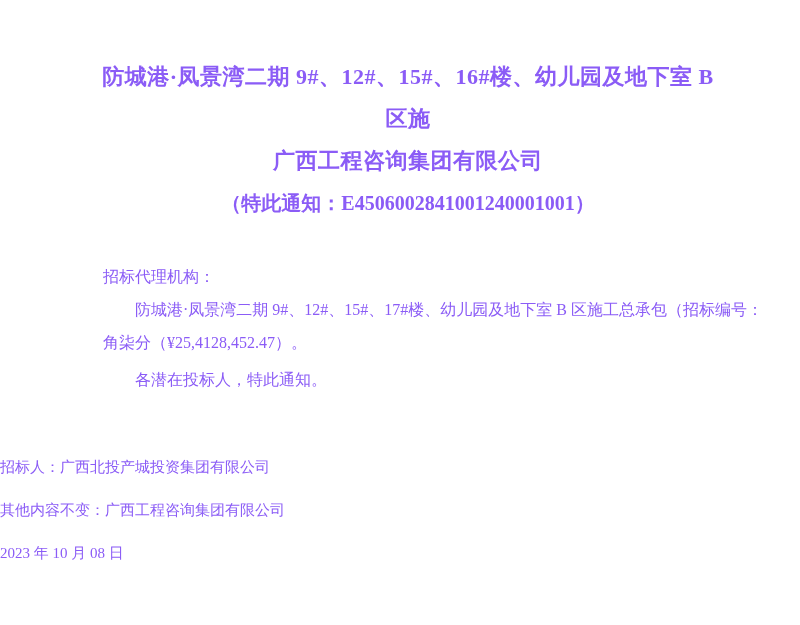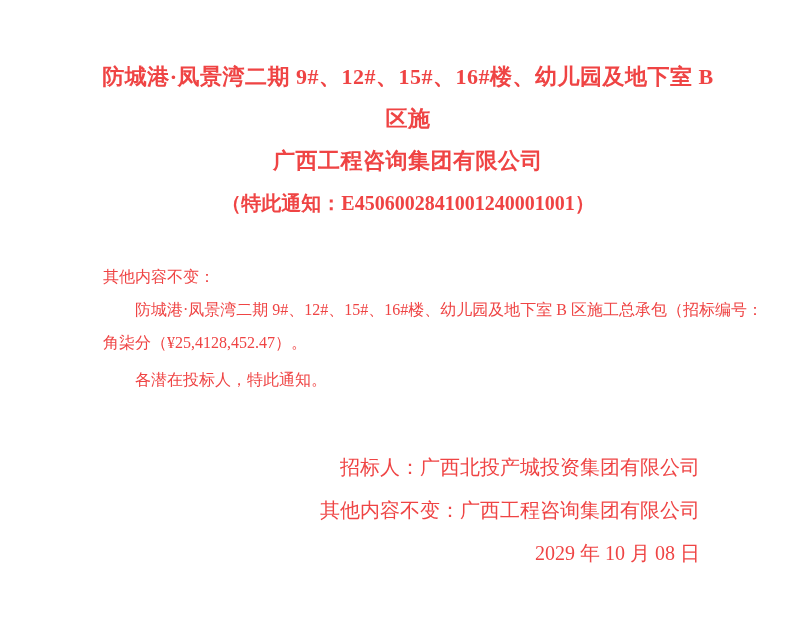--- a/index.html
+++ b/index.html
@@ -5,21 +5,21 @@
   html, body {
     margin: 0;
     padding: 0;
     background: #ffffff;
   }
   .page {
     position: relative;
     width: 800px;
     height: 625px;
     background: #ffffff;
-    color: #ef4444;
+    color: #8b5cf6;
     font-family: "Liberation Serif", "DejaVu Serif", serif;
     overflow: hidden;
     box-sizing: border-box;
   }
   .title-block {
     padding: 56px 74px 0 90px;
     text-align: center;
     font-weight: 700;
   }
   .doc-title {
@@ -47,47 +47,47 @@
     white-space: nowrap;
   }
   .indent {
     text-indent: 32px;
   }
   .notice {
     margin-top: 4px !important;
   }
   .sign-block {
     margin: 50px 100px 0 0;
-    text-align: right;
-    font-size: 20px;
+    text-align: left;
+    font-size: 15px;
     line-height: 43px;
   }
   .sign-block p {
     margin: 0;
   }
 </style>
 </head>
 <body>
 
 <div class="page">
 
   <header class="title-block">
     <h1 class="doc-title">
       <span class="title-line">防城港·凤景湾二期 9#、12#、15#、16#楼、幼儿园及地下室 B 区施</span>
       <span class="title-line">广西工程咨询集团有限公司</span>
     </h1>
     <div class="tender-no">（特此通知：E4506002841001240001001）</div>
   </header>
 
   <section class="body-block">
-    <p class="salutation">其他内容不变：</p>
-    <p class="para-line indent">防城港·凤景湾二期 9#、12#、15#、16#楼、幼儿园及地下室 B 区施工总承包（招标编号：</p>
+    <p class="salutation">招标代理机构：</p>
+    <p class="para-line indent">防城港·凤景湾二期 9#、12#、15#、17#楼、幼儿园及地下室 B 区施工总承包（招标编号：</p>
     <p class="para-line">角柒分（¥25,4128,452.47）。</p>
     <p class="para-line indent notice">各潜在投标人，特此通知。</p>
   </section>
 
   <section class="sign-block">
     <p>招标人：广西北投产城投资集团有限公司</p>
     <p>其他内容不变：广西工程咨询集团有限公司</p>
-    <p>2029 年 10 月 08 日</p>
+    <p>2023 年 10 月 08 日</p>
   </section>
 
 </div>
 
 </body></html>

